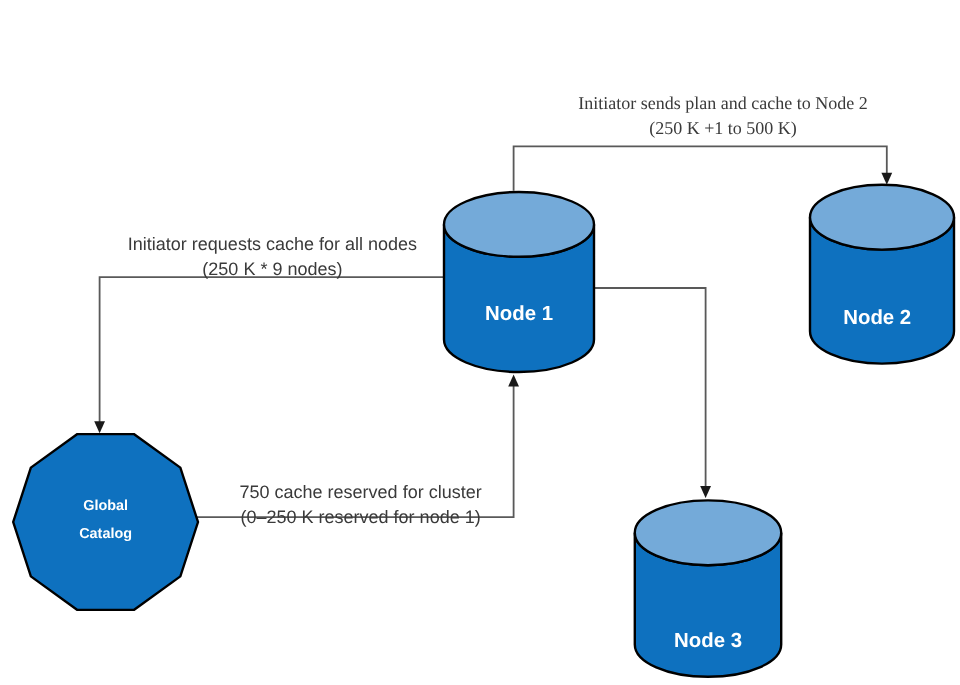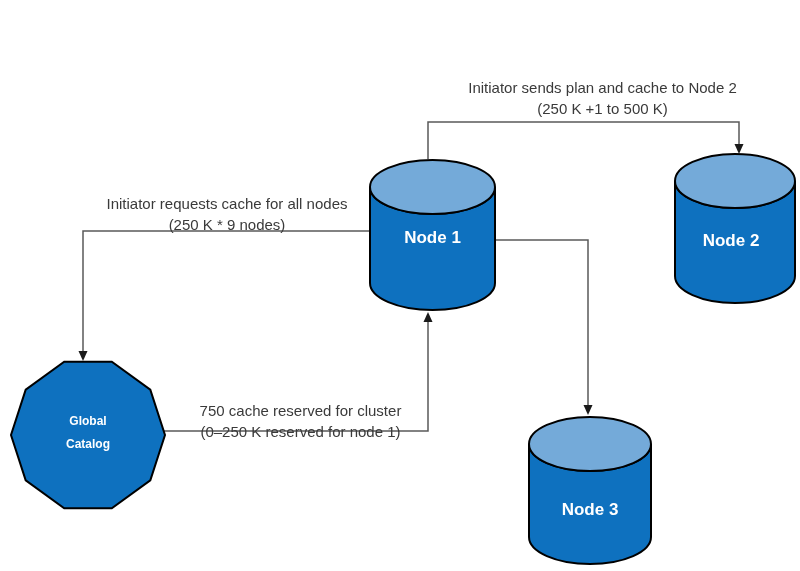--- a/index.html
+++ b/index.html
@@ -63,20 +63,21 @@
     white-space: pre-line;
   }
   .lbl.center { text-align: center; }
   .node-label {
     position: absolute;
     text-align: center;
     font-size: 17px;
     font-weight: bold;
     color: var(--node-label-text, #ffffff);
     white-space: pre-line;
+    margin-top: 24px;
   }
   .catalog-label {
     position: absolute;
     text-align: center;
     font-size: 12px;
     font-weight: bold;
     line-height: 23px;
     color: var(--node-label-text, #ffffff);
     white-space: pre-line;
   }
@@ -112,21 +113,21 @@
     </g>
 
     <g>
       <path class="cyl-body" d="M529,444 L529,537 A61,27 0 0 0 651,537 L651,444 A61,27 0 0 1 529,444 Z"></path>
       <ellipse class="cyl-top" cx="590" cy="444" rx="61" ry="27"></ellipse>
     </g>
 
     <polygon class="decagon" points="64.2,361.8 111.8,361.8 150.3,389.7 165,435 150.3,480.3 111.8,508.2 64.2,508.2 25.7,480.3 11,435 25.7,389.7"></polygon>
   </svg>
 
-  <div class="lbl center" style="left:430px; top:77px; width:345px;">Initiator sends plan and cache to Node 2
+  <div class="lbl center" style="left:430px; top:77px; width:345px;font-family:Liberation Serif, serif;">Initiator sends plan and cache to Node 2
 (250 K +1 to 500 K)</div>
 
   <div class="lbl center" style="left:72px; top:193px; width:310px;">Initiator requests cache for all nodes
 (250 K * 9 nodes)</div>
 
   <div class="lbl center" style="left:183px; top:400px; width:235px;">750 cache reserved for cluster
 (0–250 K reserved for node 1)</div>
 
 
   <div class="node-label" style="left:370px; top:228px; width:125px;">Node 1</div>

